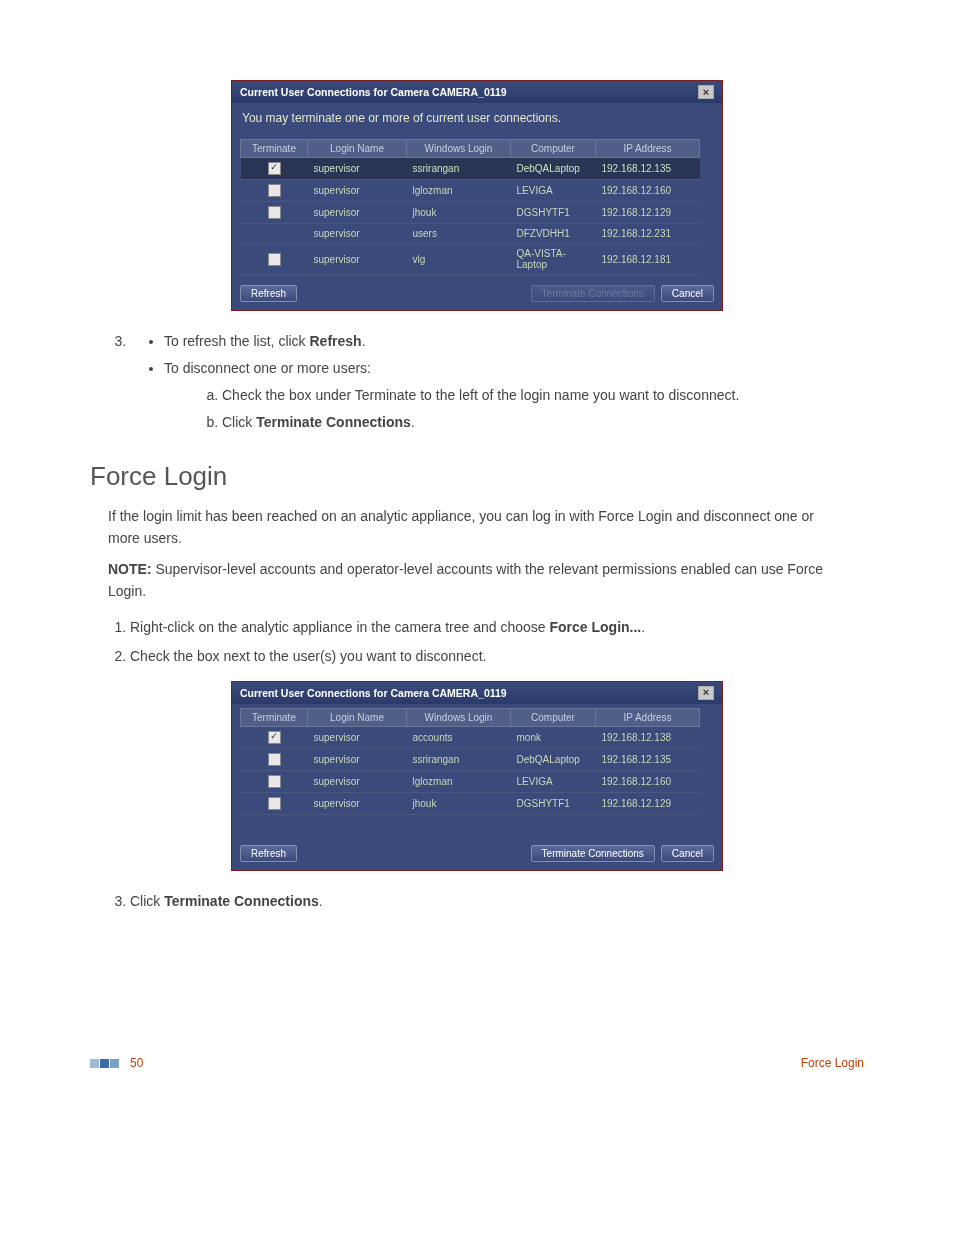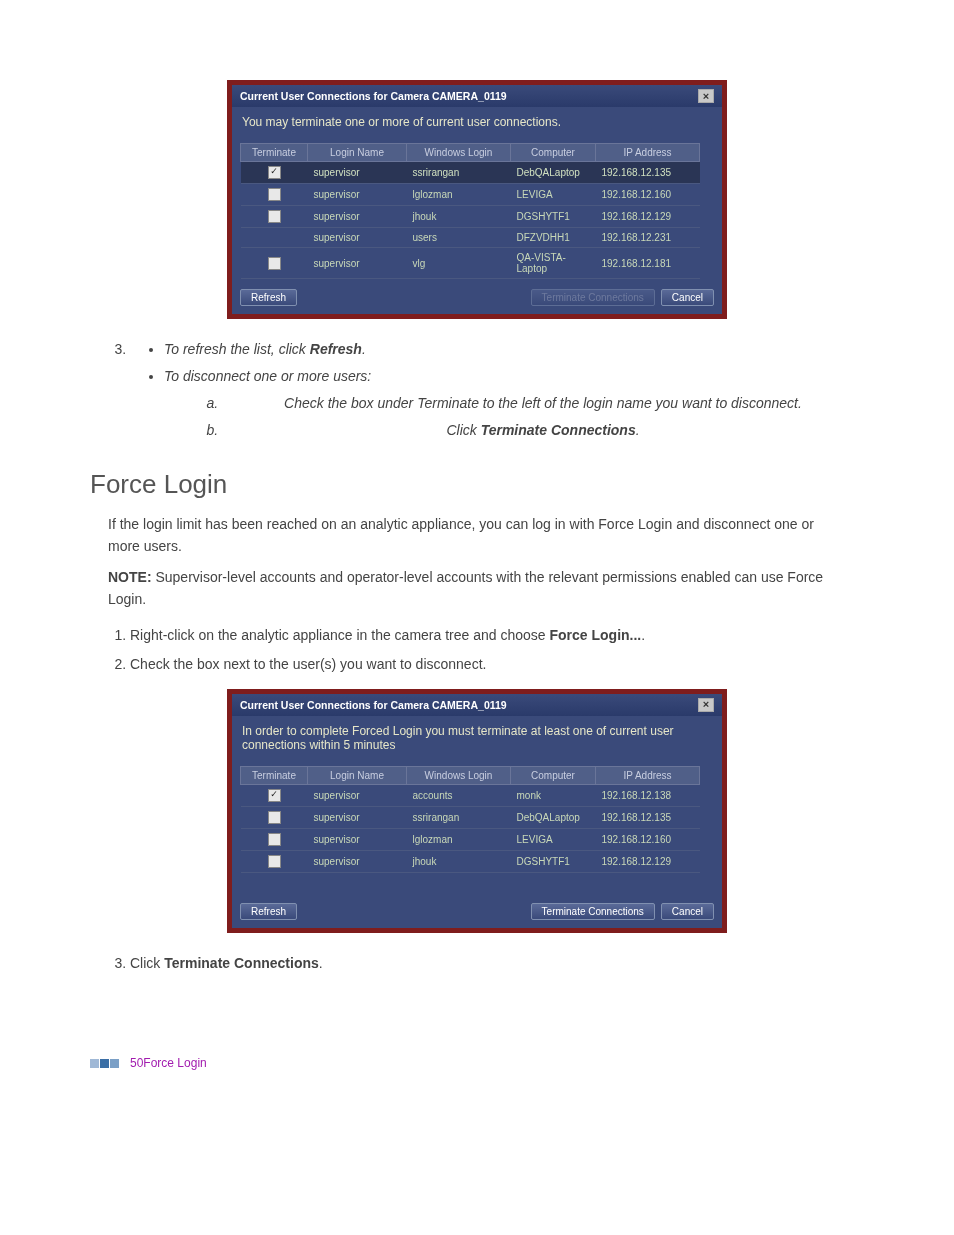--- a/index.html
+++ b/index.html
@@ -13,21 +13,21 @@
   .page {
     padding: 80px 90px 50px 90px;
     min-height: 1100px;
     position: relative;
     box-sizing: border-box;
   }
   
   .dialog {
     width: 490px;
     margin: 0 auto 20px auto;
-    border: 5px solid #7f1d1d;
+    border: 1px solid #7f1d1d;
     background: #bef264;
     font-size: 10px;
   }
   .dialog-title {
     background: linear-gradient(#3a4a7a, #2a3a6a);
     color: #fff;
     font-weight: bold;
     padding: 4px 8px;
     font-size: 10.5px;
     display: flex;
@@ -110,41 +110,42 @@
     border-radius: 2px;
   }
   .btn.disabled {
     opacity: 0.5;
     color: #a0a8c0;
   }
   .btn-row-right { display:flex; gap:6px; }
   
   ol.main { margin: 14px 0; padding-left: 40px; font-size: 14px; color:#444; }
   ol.main > li { margin-bottom: 8px; line-height: 1.5; }
-  ul.sub { list-style: disc; padding-left: 34px; margin: 8px 0; font-style: italic; }
+  ul.sub { list-style: disc; padding-left: 34px; margin: 8px 0; }
   ul.sub li { margin-bottom: 6px; }
   ol.letters { list-style: lower-alpha; padding-left: 58px; margin: 6px 0; }
-  ol.letters li { margin-bottom: 6px; text-align: center; }
+  ol.letters li { margin-bottom: 6px; }
   h2.section {
     font-family: Arial, sans-serif;
     font-weight: 300;
     font-size: 26px;
     color: #555;
     margin: 28px 0 14px 0;
   }
   p.body { font-size: 14px; line-height: 1.55; color:#444; margin: 10px 18px; }
   .footer {
     position: absolute;
     bottom: 30px;
     left: 0;
     right: 0;
     padding: 0 90px;
     font-size: 12px;
-    color: #a21caf;
+    color: #c2410c;
     display: flex;
+    justify-content: space-between;
     align-items: center;
   }
   .footer-left { display:flex; align-items:center; gap:10px; }
   .logo {
     display:flex;
   }
   .logo span{ width:9px; height:9px; margin-right:1px;}
   .logo .a{background:#9fb8d6;}
   .logo .b{background:#3a6ea5;}
   .logo .c{background:#7a9fc6;}
@@ -251,21 +252,20 @@
       <span>Right-click on the analytic appliance in the camera tree and choose </span><strong>Force Login...</strong><span>.</span>
     </li>
     <li>Check the box next to the user(s) you want to disconnect.</li>
   </ol>
 
   <div class="dialog">
     <div class="dialog-title">
       <span>Current User Connections for Camera CAMERA_0119</span>
       <span class="close-x">×</span>
     </div>
-    <div class="dialog-msg">In order to complete Forced Login you must terminate at least one of current user connections within 5 minutes</div>
     <div class="dialog-body">
       <table class="conn-table">
         <thead>
           <tr>
             <th style="width:58px">Terminate</th>
             <th style="width:90px">Login Name</th>
             <th style="width:95px">Windows Login</th>
             <th>Computer</th>
             <th style="width:95px">IP Address</th>
           </tr>

